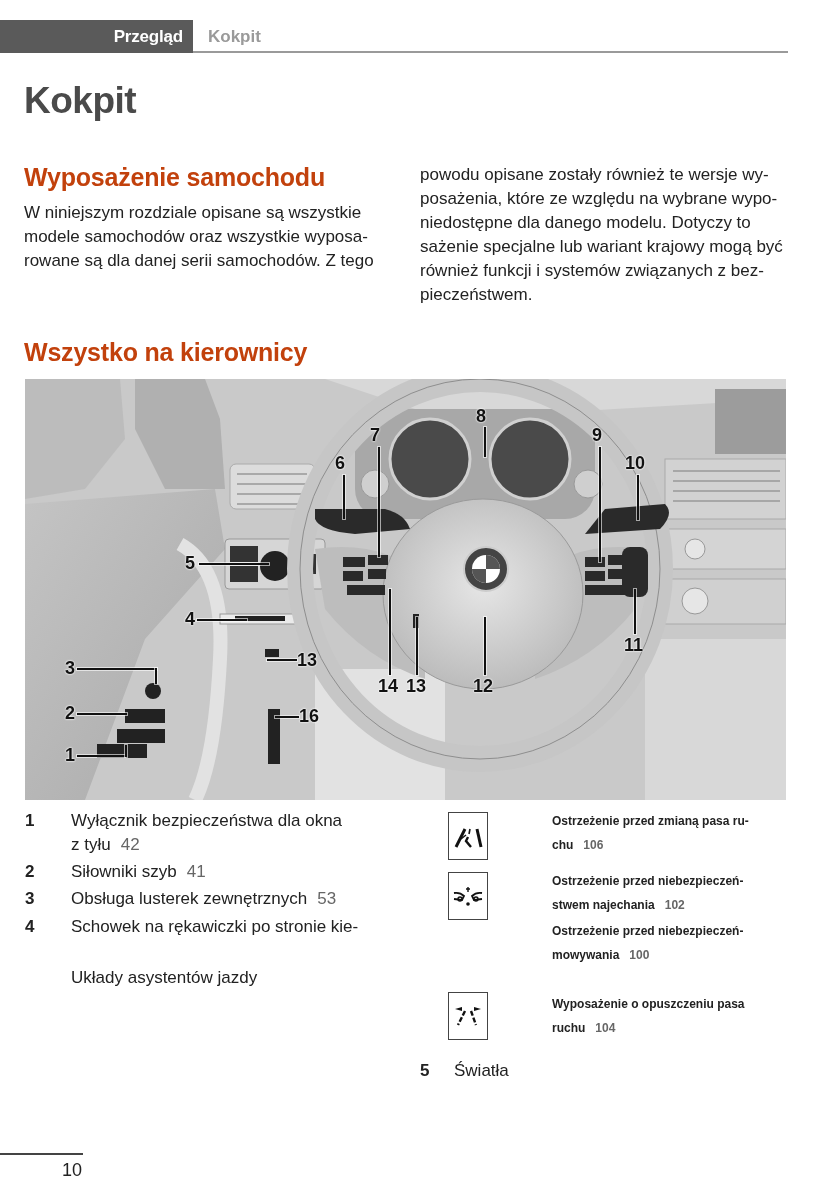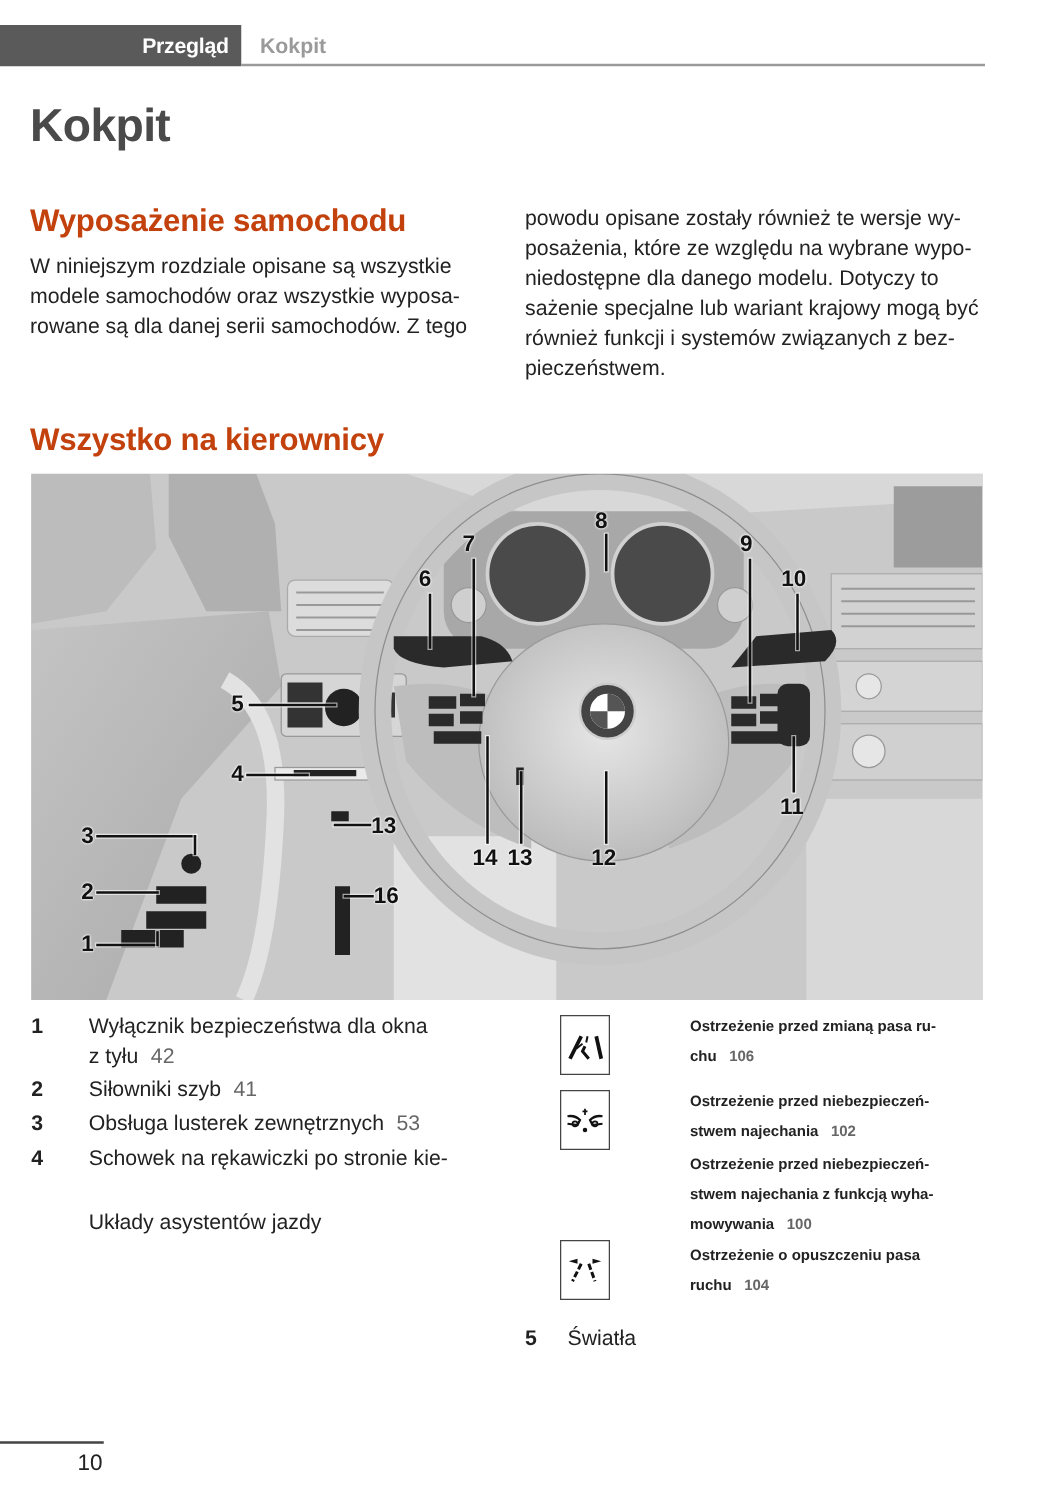--- a/index.html
+++ b/index.html
@@ -276,34 +276,33 @@
     <circle cx="16" cy="20" r="1.8" fill="#111"></circle>
   </svg>
 </div>
 <div class="r-text" style="top:869px;">
   <div>Ostrzeżenie przed niebezpieczeń-</div>
   <div><span>stwem najechania</span><span class="page-ref">102</span></div>
 </div>
 
 <div class="r-text" style="top:919px;">
   <div>Ostrzeżenie przed niebezpieczeń-</div>
-  <div>stwem najechania z funkcją wyha-</div>
   <div><span>mowywania</span><span class="page-ref">100</span></div>
 </div>
 
 <div class="icon-box" style="left:448px; top:992px;">
   <svg width="30" height="26" viewBox="0 0 30 26">
     <path d="M2 6 L9 4 L9 8 Z" fill="#111"></path>
     <path d="M28 6 L21 4 L21 8 Z" fill="#111"></path>
     <path d="M12 8 L5 22" stroke="#111" stroke-width="2.4" stroke-dasharray="5 2"></path>
     <path d="M18 8 L23 22" stroke="#111" stroke-width="2.4" stroke-dasharray="5 2"></path>
   </svg>
 </div>
 <div class="r-text" style="top:992px;">
-  <div>Ostrzeżenie o opuszczeniu pasa</div>
+  <div>Wyposażenie o opuszczeniu pasa</div>
   <div><span>ruchu</span><span class="page-ref">104</span></div>
 </div>
 
 <div class="item" style="left:420px; top:1059px;">
   <span class="num">5</span>
   <div class="txt" style="left:34px;">Światła</div>
 </div>
 
 <div class="abs foot-rule"></div>
 <div class="abs page-num">10</div>

